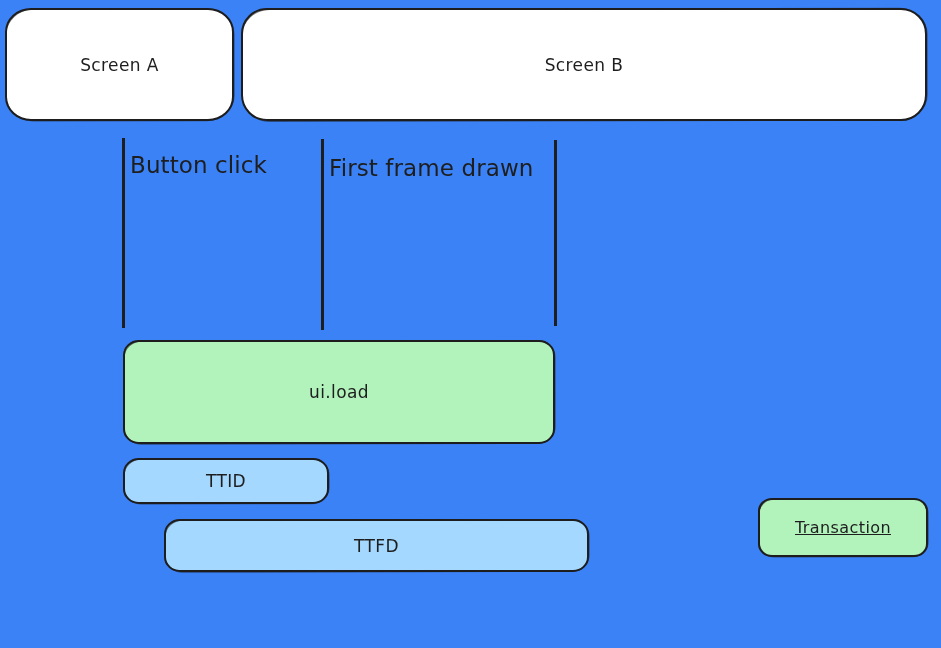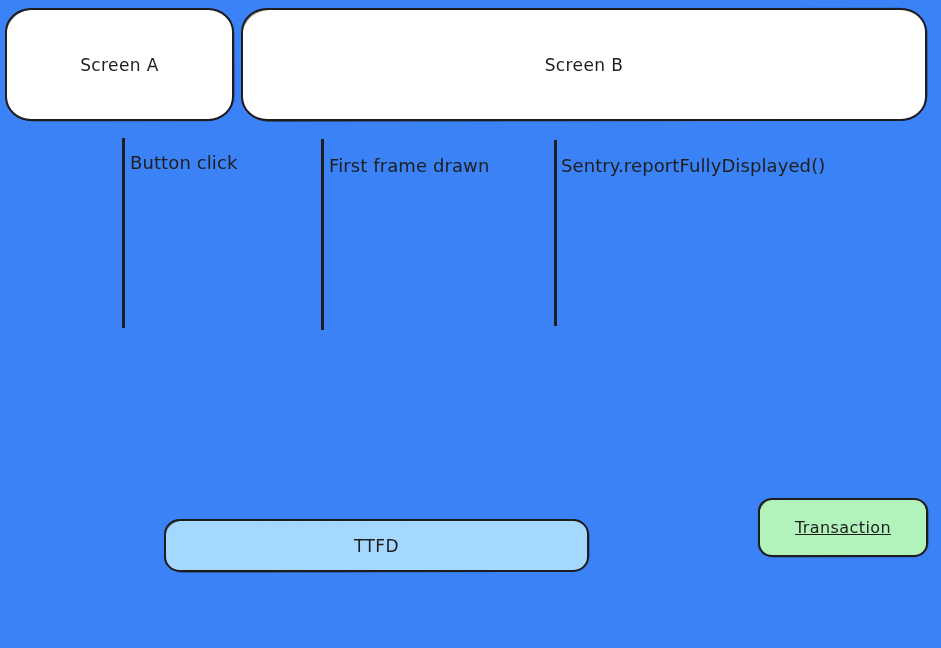--- a/index.html
+++ b/index.html
@@ -68,21 +68,21 @@
     color: #1e1e1e;
     font-size: 17px;
     letter-spacing: .4px;
     font-family: "DejaVu Sans", sans-serif;
   }
   .screen-text { font-size: 17px; }
   .bar-text    { font-size: 17px; }
   .legend-text { font-size: 16px; text-decoration: underline; }
 
   .event-label {
-    font-size: 18px;
+    font-size: 23px;
     letter-spacing: .1px;
   }
 
   
   .vline {
     position: absolute;
     width: 2.6px;
     background: #1e1e1e;
   }
   .vline::after {
@@ -98,33 +98,38 @@
 </style>
 </head>
 <body>
 
 <div id="canvas">
 
   <div class="hand-box screen-box" style="left:5px; top:8px; width:229px; height:113px;">
     <span class="box-text screen-text">Screen A</span>
   </div>
 
-  <div class="hand-box screen-box" style="left:241px; top:8px; width:686px; height:113px;">
+  <div class="hand-box screen-box" style="left:241px; top:8px; width:686px; height:113px;border-radius:26px;">
     <span class="box-text screen-text">Screen B</span>
   </div>
 
   <div class="vline" style="left:122px; top:138px; height:190px;"></div>
   <div class="vline" style="left:321px; top:139px; height:191px;"></div>
   <div class="vline" style="left:554px; top:140px; height:186px;"></div>
 
   <div class="label event-label" style="left:130px; top:152px;">Button click</div>
   <div class="label event-label" style="left:329px; top:155px;">First frame drawn</div>
-  <div class="label event-label" style="left:561px; top:155px;">Sentry.reportFullyDisplayed()</div>
 
+  <div class="hand-box bar-box fill-green" style="left:123px; top:340px; width:432px; height:104px;">
+    <span class="box-text bar-text">ui.load</span>
+  </div>
 
+  <div class="hand-box bar-box fill-blue" style="left:123px; top:458px; width:206px; height:46px;">
+    <span class="box-text bar-text">TTID</span>
+  </div>
 
   <div class="hand-box bar-box fill-blue" style="left:120px; top:519px; width:425px; height:53px;margin-left:44px;">
     <span class="box-text bar-text">TTFD</span>
   </div>
 
   <div class="hand-box legend-box fill-green" style="left:758px; top:498px; width:170px; height:59px;">
     <span class="box-text legend-text">Transaction</span>
   </div>
 
 

